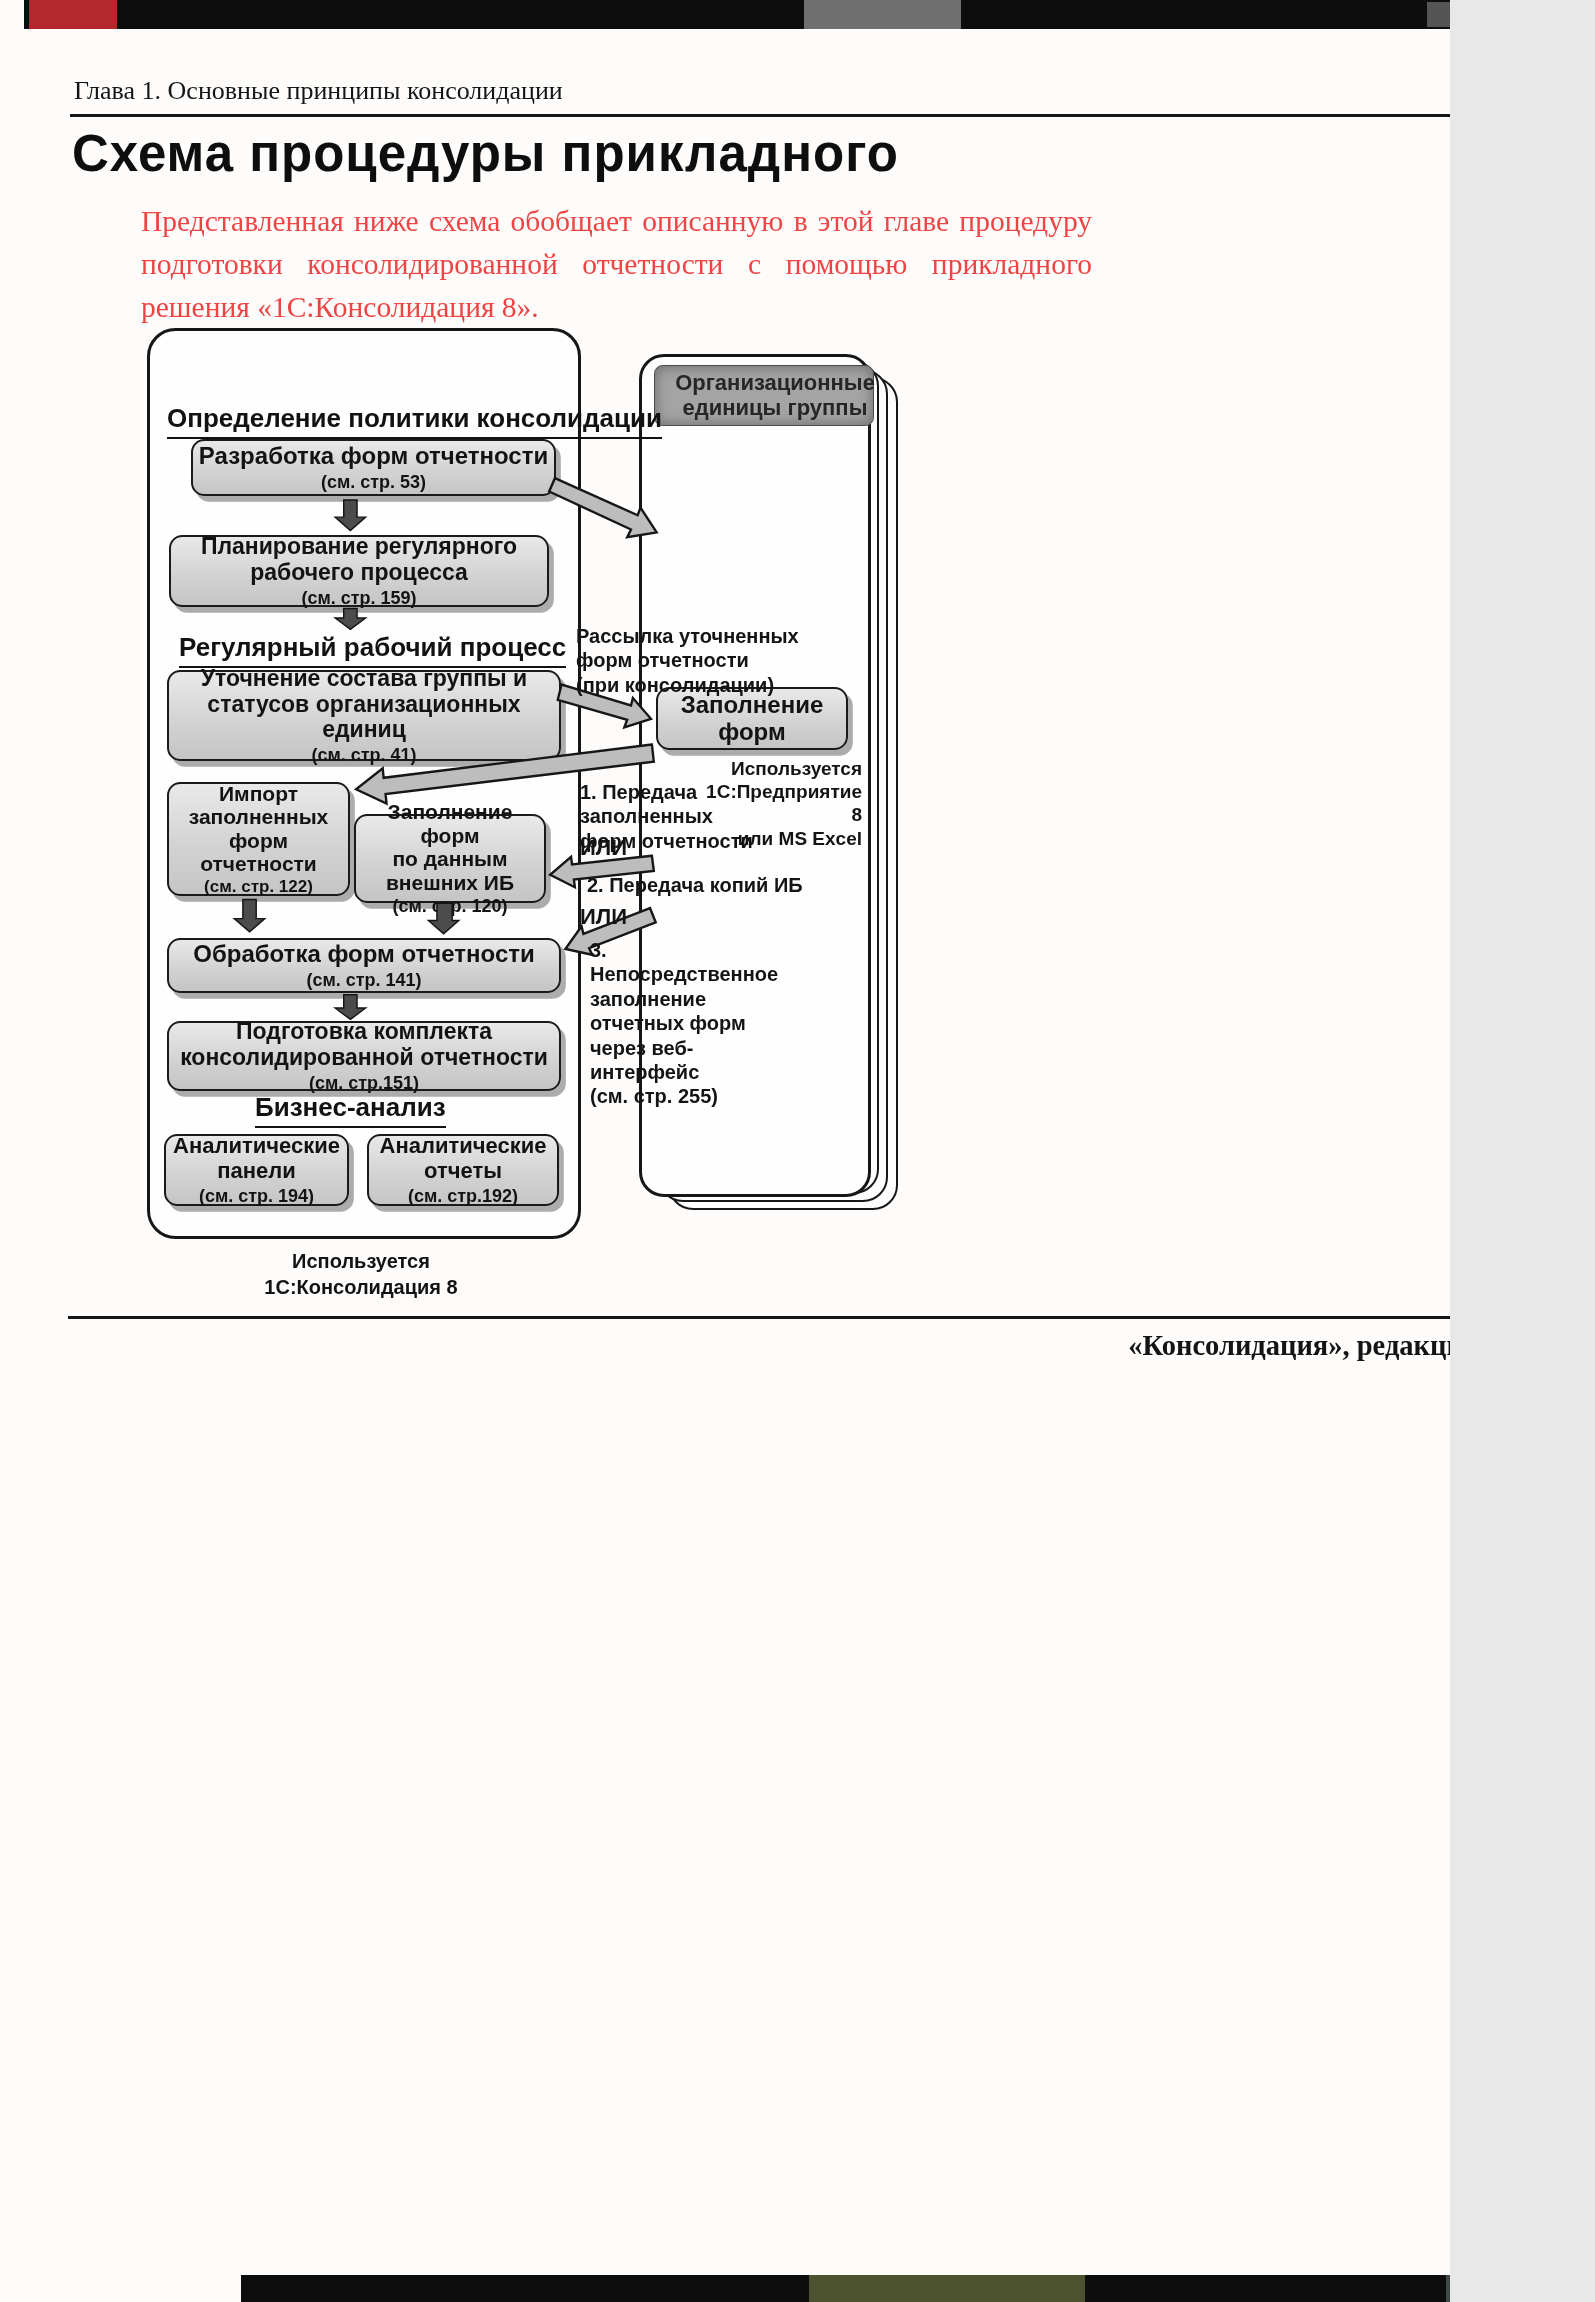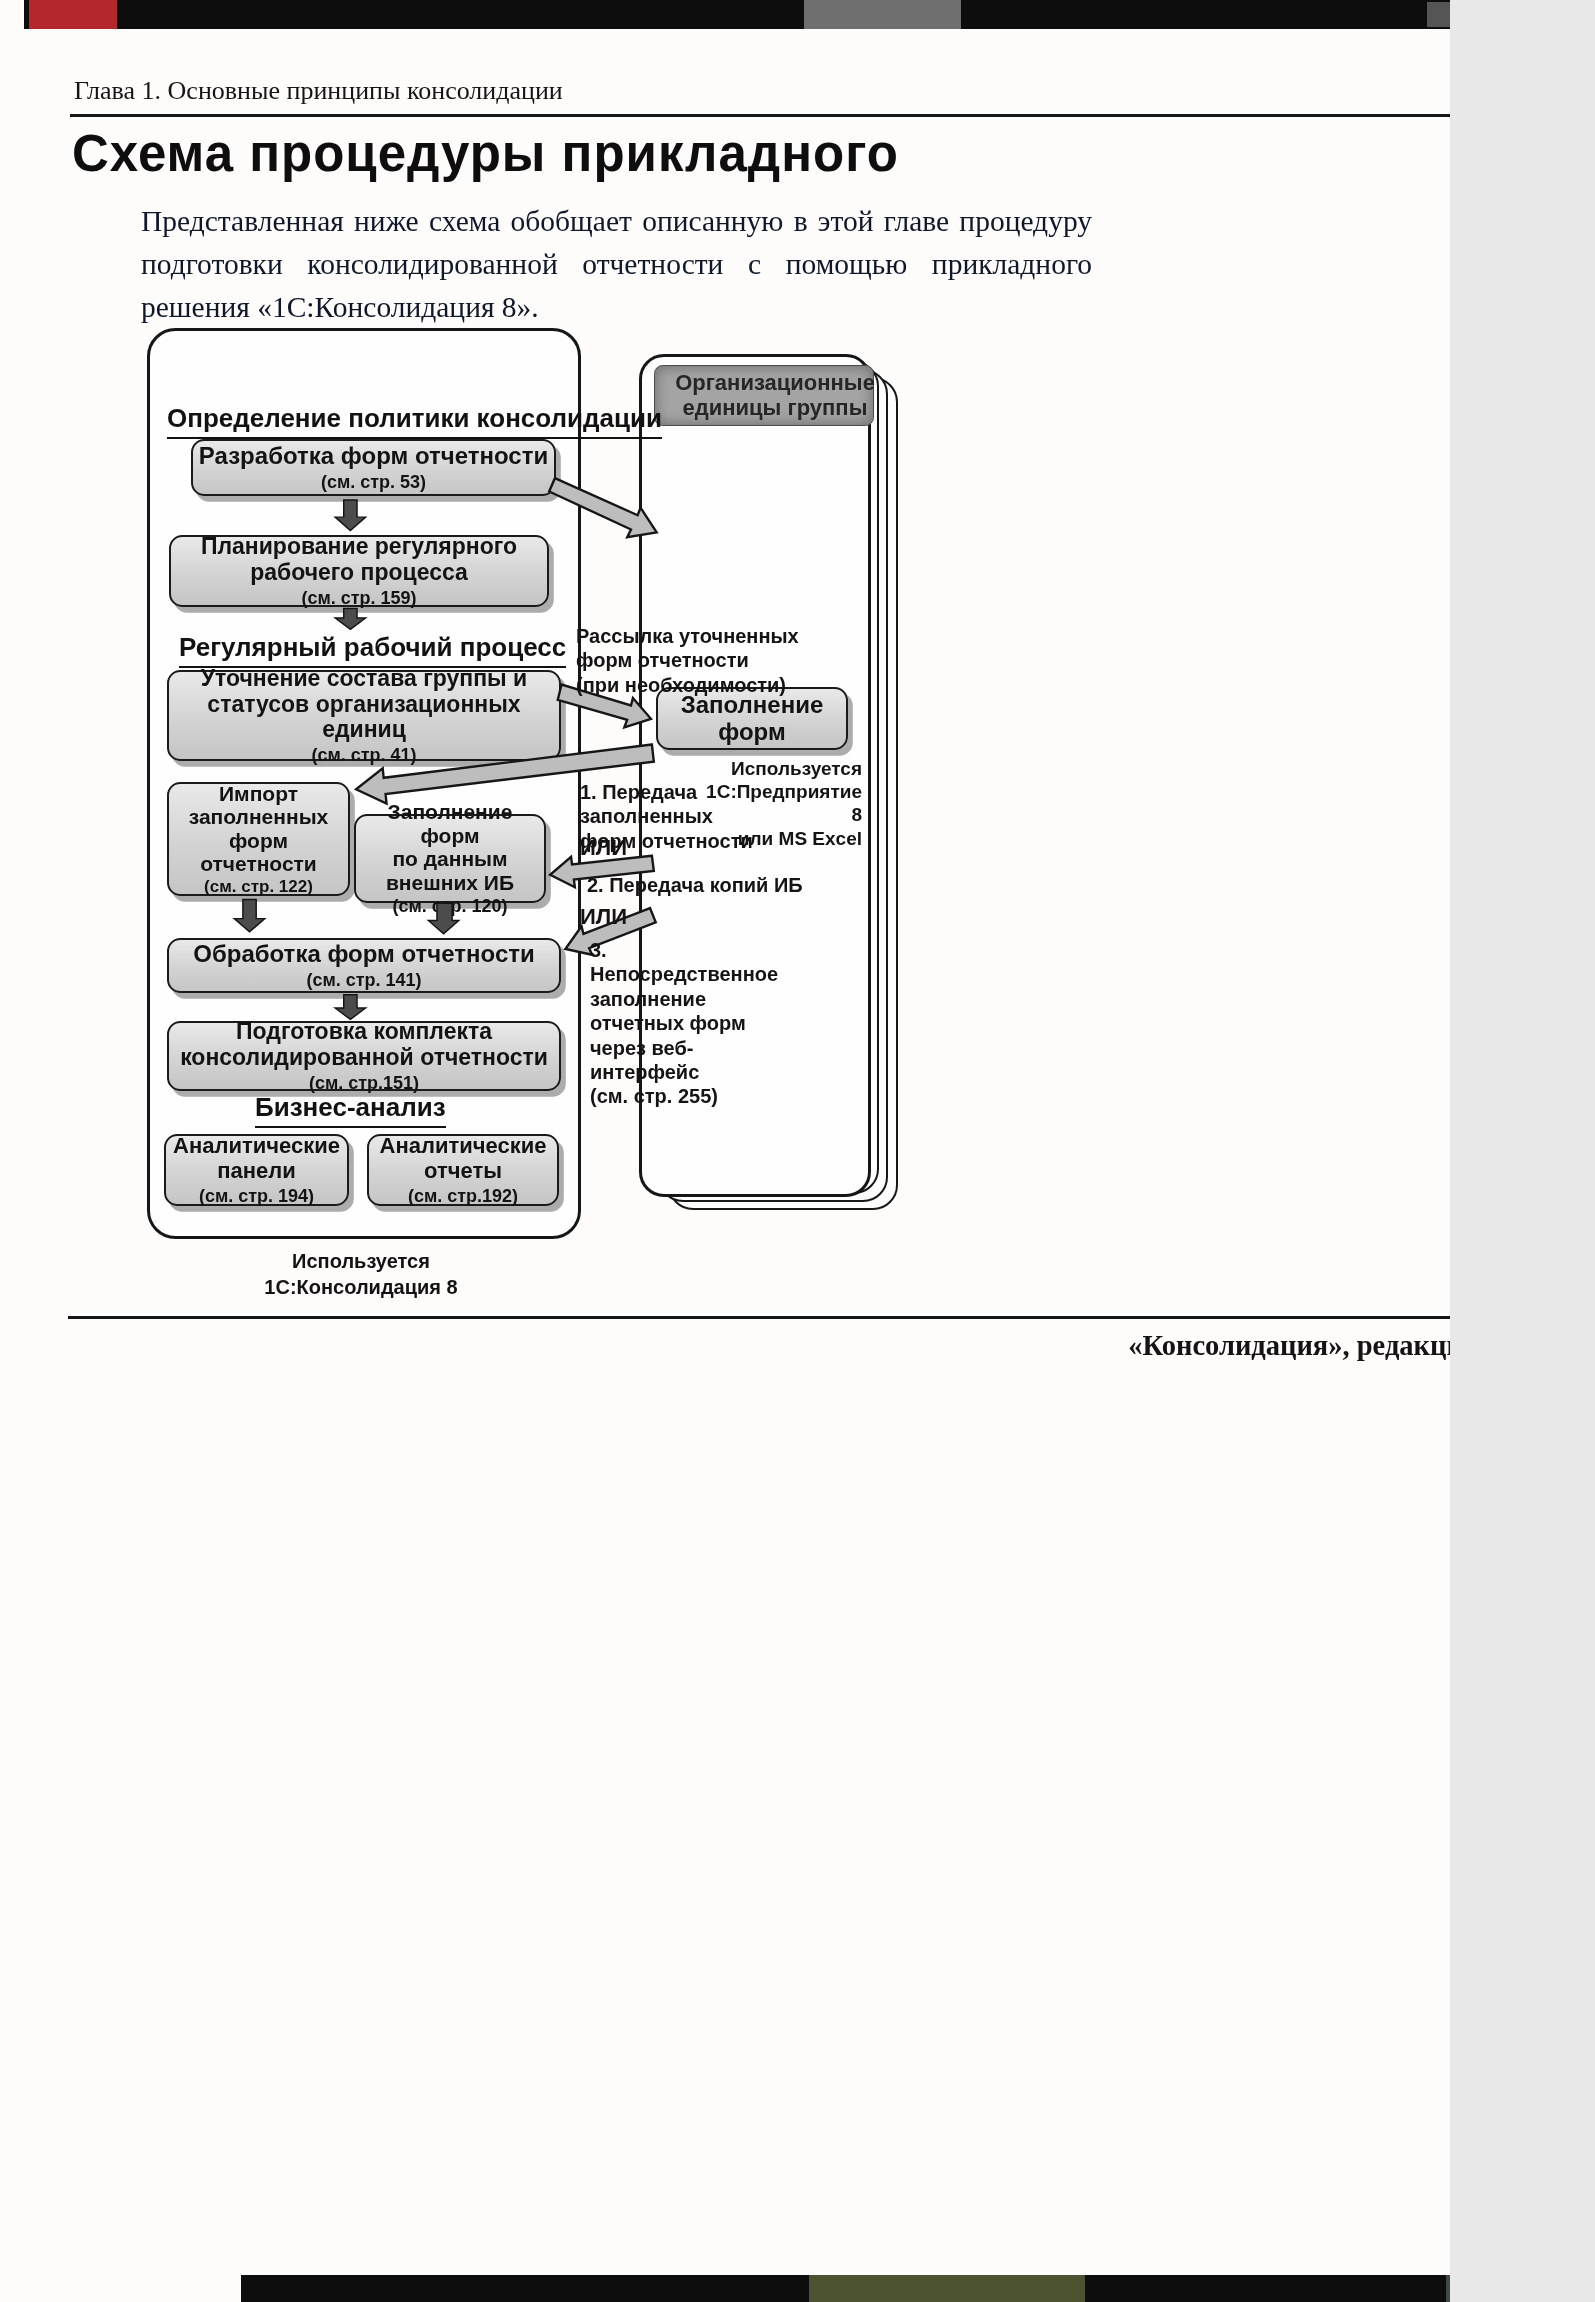--- a/index.html
+++ b/index.html
@@ -14,21 +14,21 @@
   #bottombar-olive{position:absolute;left:568px;top:0;width:276px;height:27.6px;background:#4d5230;}
   #bottombar-gray{position:absolute;left:1205px;top:0;width:76px;height:27.6px;background:#3f4a42;}
   
   #chapter{position:absolute;left:74px;top:76px;font:26px "Liberation Serif",serif;color:#151515;}
   #pagenum{position:absolute;left:1459px;top:72px;font:29.5px "Liberation Serif",serif;color:#151515;}
   #header-rule{position:absolute;left:70px;top:114px;width:1449px;height:2.9px;background:#161616;}
   
   #title{position:absolute;left:72px;top:124px;font:700 51px "Liberation Sans",sans-serif;
          letter-spacing:1px;color:#0e0e0e;}
   #intro{position:absolute;left:141px;top:200px;width:951px;font:29.5px/1.45 "Liberation Serif",serif;
-         text-align:justify;color:#0f172a;}
+         text-align:justify;color:#ef4444;}
   
   .big-frame{position:absolute;border:3.8px solid #161616;border-radius:28.5px;background:#fefefe;}
   #left-frame{left:147px;top:328px;width:428px;height:905px;}
   .stack-layer{position:absolute;border:2.9px solid #161616;border-radius:25px;background:#fdfdfd;}
   #stack3{left:668px;top:377px;width:226px;height:829px;}
   #stack2{left:658px;top:369px;width:226px;height:829px;}
   #stack1{left:649px;top:361px;width:226px;height:829px;}
   #right-frame{left:639px;top:354px;width:226px;height:837px;border-radius:25px;}
   .container-title{position:absolute;background:#a4a4a4;border:1.9px solid #4a4a4a;border-radius:8.6px;
         font:700 25px/1.12 "Liberation Sans",sans-serif;color:#262626;display:flex;align-items:center;
@@ -176,21 +176,21 @@
     <polygon class="block-arrow" points="533,615 463,642 461,634 444,658 472,664 469,657 539,630"></polygon>
     <polygon class="down-arrow" points="211,186 211,204 202,204 218,218 234,204 225,204 225,186"></polygon>
     <polygon class="down-arrow" points="211,300 211,310 202,310 218,322 234,310 225,310 225,300"></polygon>
     <polygon class="down-arrow" points="105,606 105,626 96,626 112,640 128,626 119,626 119,606"></polygon>
     <polygon class="down-arrow" points="309,610 309,628 300,628 316,642 332,628 325,628 325,610"></polygon>
     <polygon class="down-arrow" points="211,706 211,720 202,720 218,732 234,720 225,720 225,706"></polygon>
   </svg>
 
   <div class="flow-text" id="t-send-refined">Рассылка уточненных
 форм отчетности
-(при необходимости)</div>
+(при консолидации)</div>
   <div class="flow-text" id="t-opt1">1. Передача
 заполненных
 форм отчетности</div>
   <div class="flow-text" id="t-tools">Используется
 1С:Предприятие 8
 или MS Excel</div>
   <div class="flow-text" id="t-or1">ИЛИ</div>
   <div class="flow-text" id="t-opt2">2. Передача копий ИБ</div>
   <div class="flow-text" id="t-or2">ИЛИ</div>
   <div class="flow-text" id="t-opt3">3. Непосредственное

